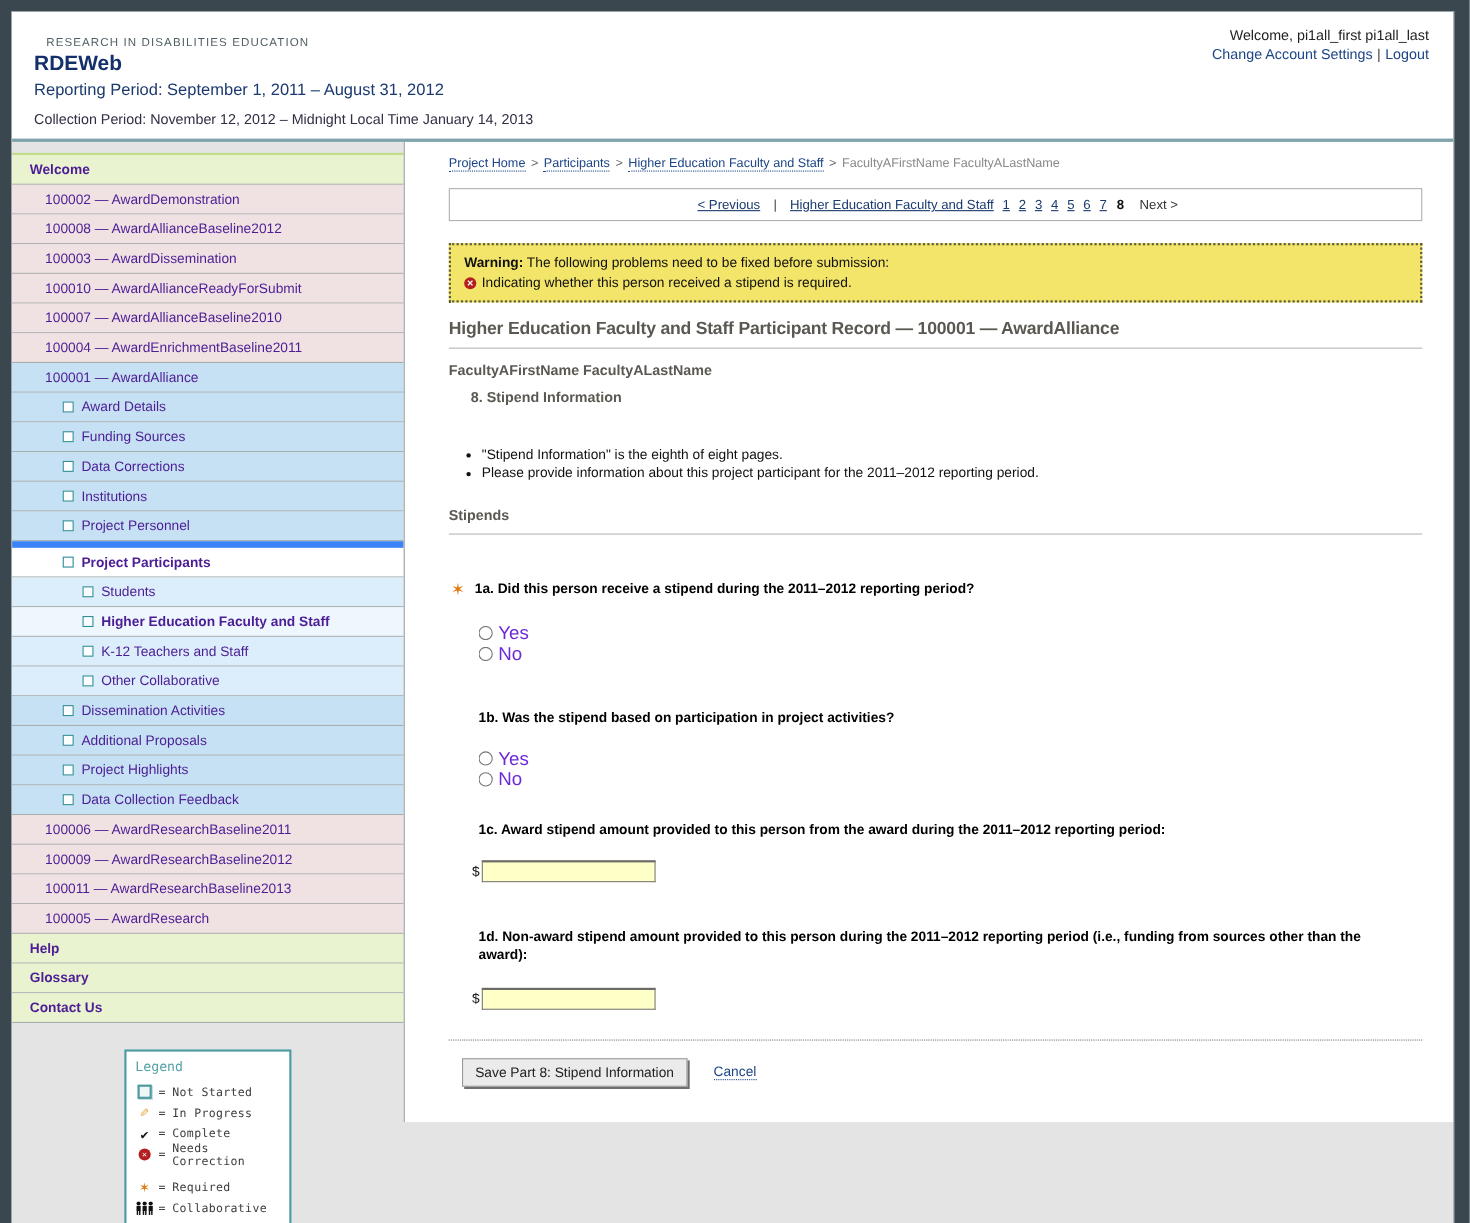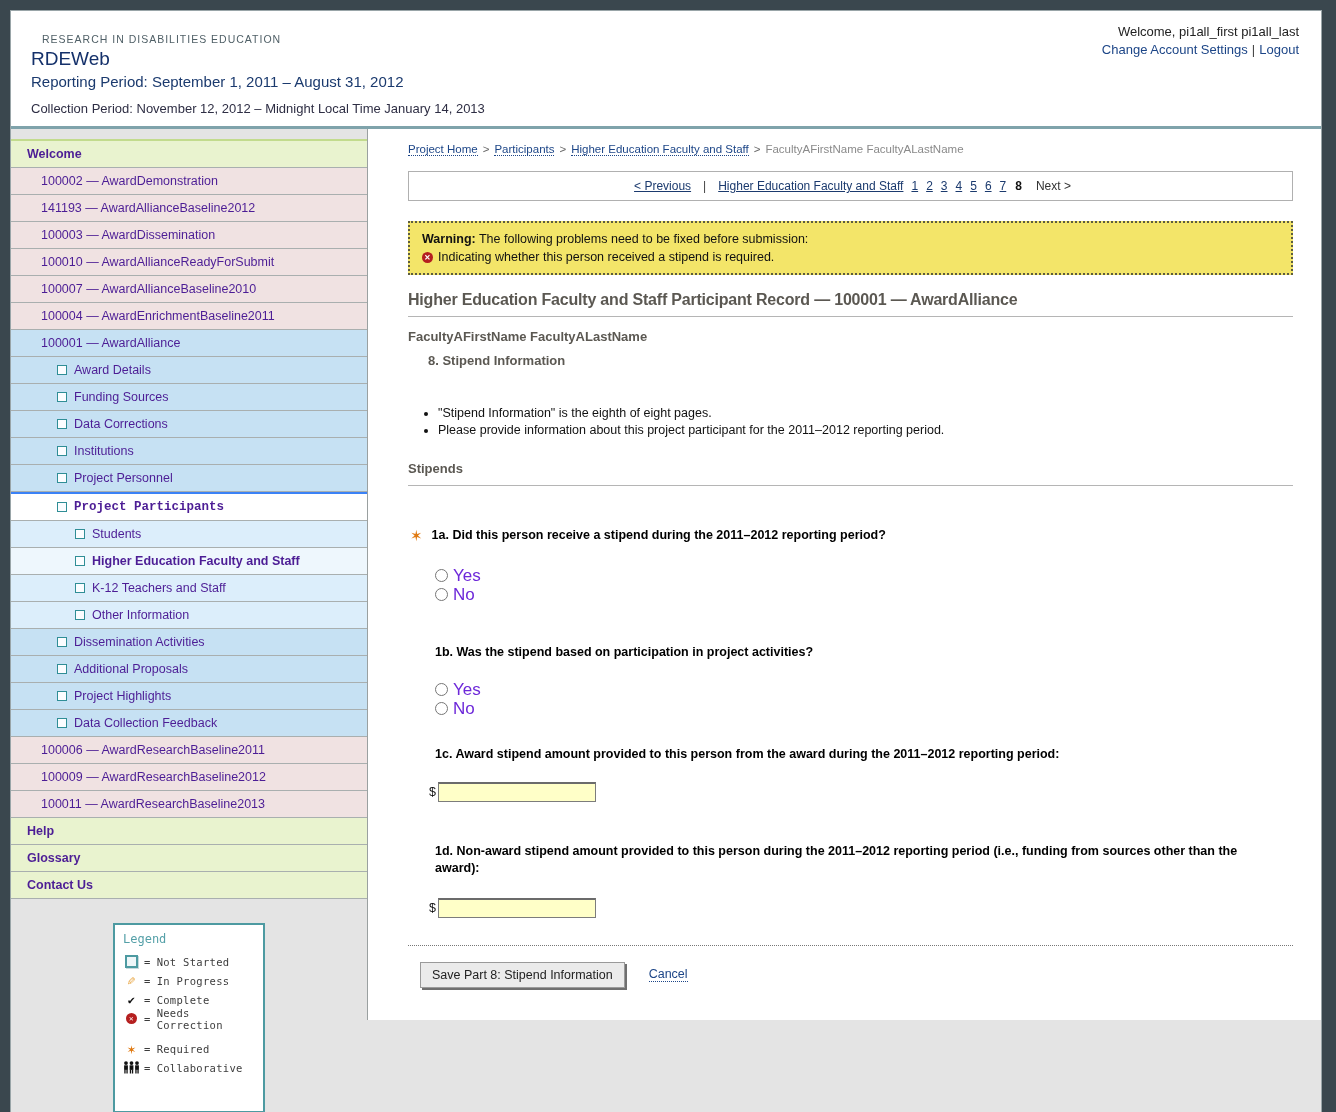--- a/index.html
+++ b/index.html
@@ -10,21 +10,21 @@
     -webkit-font-smoothing:antialiased;
   }
   .page{
     position:absolute;left:10px;top:10px;width:1312px;height:1340px;
     background:#ffffff;border:1px solid #99a5a8;box-sizing:border-box;
   }
   
   .hdr{position:relative;height:115px;border-bottom:3px solid #7fa3ab;background:#fff;}
   .hdr-left{padding:22px 0 0 20px;}
   .eyebrow{font-size:10.5px;letter-spacing:1px;color:#4f5f66;padding-left:11px;}
-  .apptitle{font-size:19px;font-weight:normal;color:#14306a;margin-top:3px;}
+  .apptitle{font-size:19px;font-weight:bold;color:#14306a;margin-top:3px;}
   .reporting{font-size:15px;color:#1b3a6e;margin-top:3px;}
   .collection{font-size:13px;color:#2e2e44;margin-top:11px;}
   .hdr-right{position:absolute;top:13px;right:22px;text-align:right;}
   .welcome-line{font-size:13px;color:#222;}
   .acct-links{font-size:13px;margin-top:3px;color:#1c4587;}
   .acct-links a{color:#1c4587;text-decoration:none;cursor:pointer;}
   .acct-sep{color:#444;margin:0 4px;}
   
   .page-body{display:flex;align-items:stretch;background:#e4e4e4;min-height:1220px;}
   .side-col{width:356px;flex:0 0 356px;}
@@ -33,21 +33,21 @@
     height:26px;display:flex;align-items:center;
     border-bottom:1.5px solid #a9afaf;
     font-size:12.5px;color:#4c1d95;white-space:nowrap;cursor:pointer;
   }
   .sb-row.bold{font-weight:bold;}
   .green{background:#e9f3cf;}
   .green.first{border-top:2px solid #c2db8d;}
   .pink{background:#f0e2e2;}
   .blue{background:#c6e1f3;}
   .blue2{background:#dceefb;}
-  .white-row{background:#ffffff;border-top:2px solid #3b82f6;font-family:Liberation Mono, monospace;}
+  .white-row{background:#ffffff;border-top:6px solid #3b82f6;}
   .near-white{background:#eef7fd;}
   .p-top{padding-left:16px;}
   .p-award{padding-left:30px;}
   .p-lv2{padding-left:46px;}
   .p-lv3{padding-left:64px;}
   .sq{width:8px;height:8px;border:1px solid #2f8e96;background:#fbfdff;margin-right:7px;flex:0 0 auto;}
   
   .legend{
     margin:24px 0 0 102px;width:152px;height:190px;box-sizing:border-box;
     background:#fff;border:2px solid #4d9aa1;padding:7px 8px;
@@ -156,21 +156,21 @@
 
     <div class="side-col">
       <div class="side-rows">
         <div class="sb-row green first bold p-top">
             <span>Welcome</span>
           </div>
         <div class="sb-row pink p-award">
             <span>100002 — AwardDemonstration</span>
           </div>
         <div class="sb-row pink p-award">
-            <span>141193 — AwardAllianceBaseline2012</span>
+            <span>100008 — AwardAllianceBaseline2012</span>
           </div>
         <div class="sb-row pink p-award">
             <span>100003 — AwardDissemination</span>
           </div>
         <div class="sb-row pink p-award">
             <span>100010 — AwardAllianceReadyForSubmit</span>
           </div>
         <div class="sb-row pink p-award">
             <span>100007 — AwardAllianceBaseline2010</span>
           </div>
@@ -211,21 +211,21 @@
         <div class="sb-row near-white bold p-lv3">
             <span class="sq"></span>
             <span>Higher Education Faculty and Staff</span>
           </div>
         <div class="sb-row blue2 p-lv3">
             <span class="sq"></span>
             <span>K-12 Teachers and Staff</span>
           </div>
         <div class="sb-row blue2 p-lv3">
             <span class="sq"></span>
-            <span>Other Information</span>
+            <span>Other Collaborative</span>
           </div>
         <div class="sb-row blue p-lv2">
             <span class="sq"></span>
             <span>Dissemination Activities</span>
           </div>
         <div class="sb-row blue p-lv2">
             <span class="sq"></span>
             <span>Additional Proposals</span>
           </div>
         <div class="sb-row blue p-lv2">
@@ -237,20 +237,23 @@
             <span>Data Collection Feedback</span>
           </div>
         <div class="sb-row pink p-award">
             <span>100006 — AwardResearchBaseline2011</span>
           </div>
         <div class="sb-row pink p-award">
             <span>100009 — AwardResearchBaseline2012</span>
           </div>
         <div class="sb-row pink p-award">
             <span>100011 — AwardResearchBaseline2013</span>
+          </div>
+        <div class="sb-row pink p-award">
+            <span>100005 — AwardResearch</span>
           </div>
         <div class="sb-row green bold p-top">
             <span>Help</span>
           </div>
         <div class="sb-row green bold p-top">
             <span>Glossary</span>
           </div>
         <div class="sb-row green bold p-top">
             <span>Contact Us</span>
           </div>

